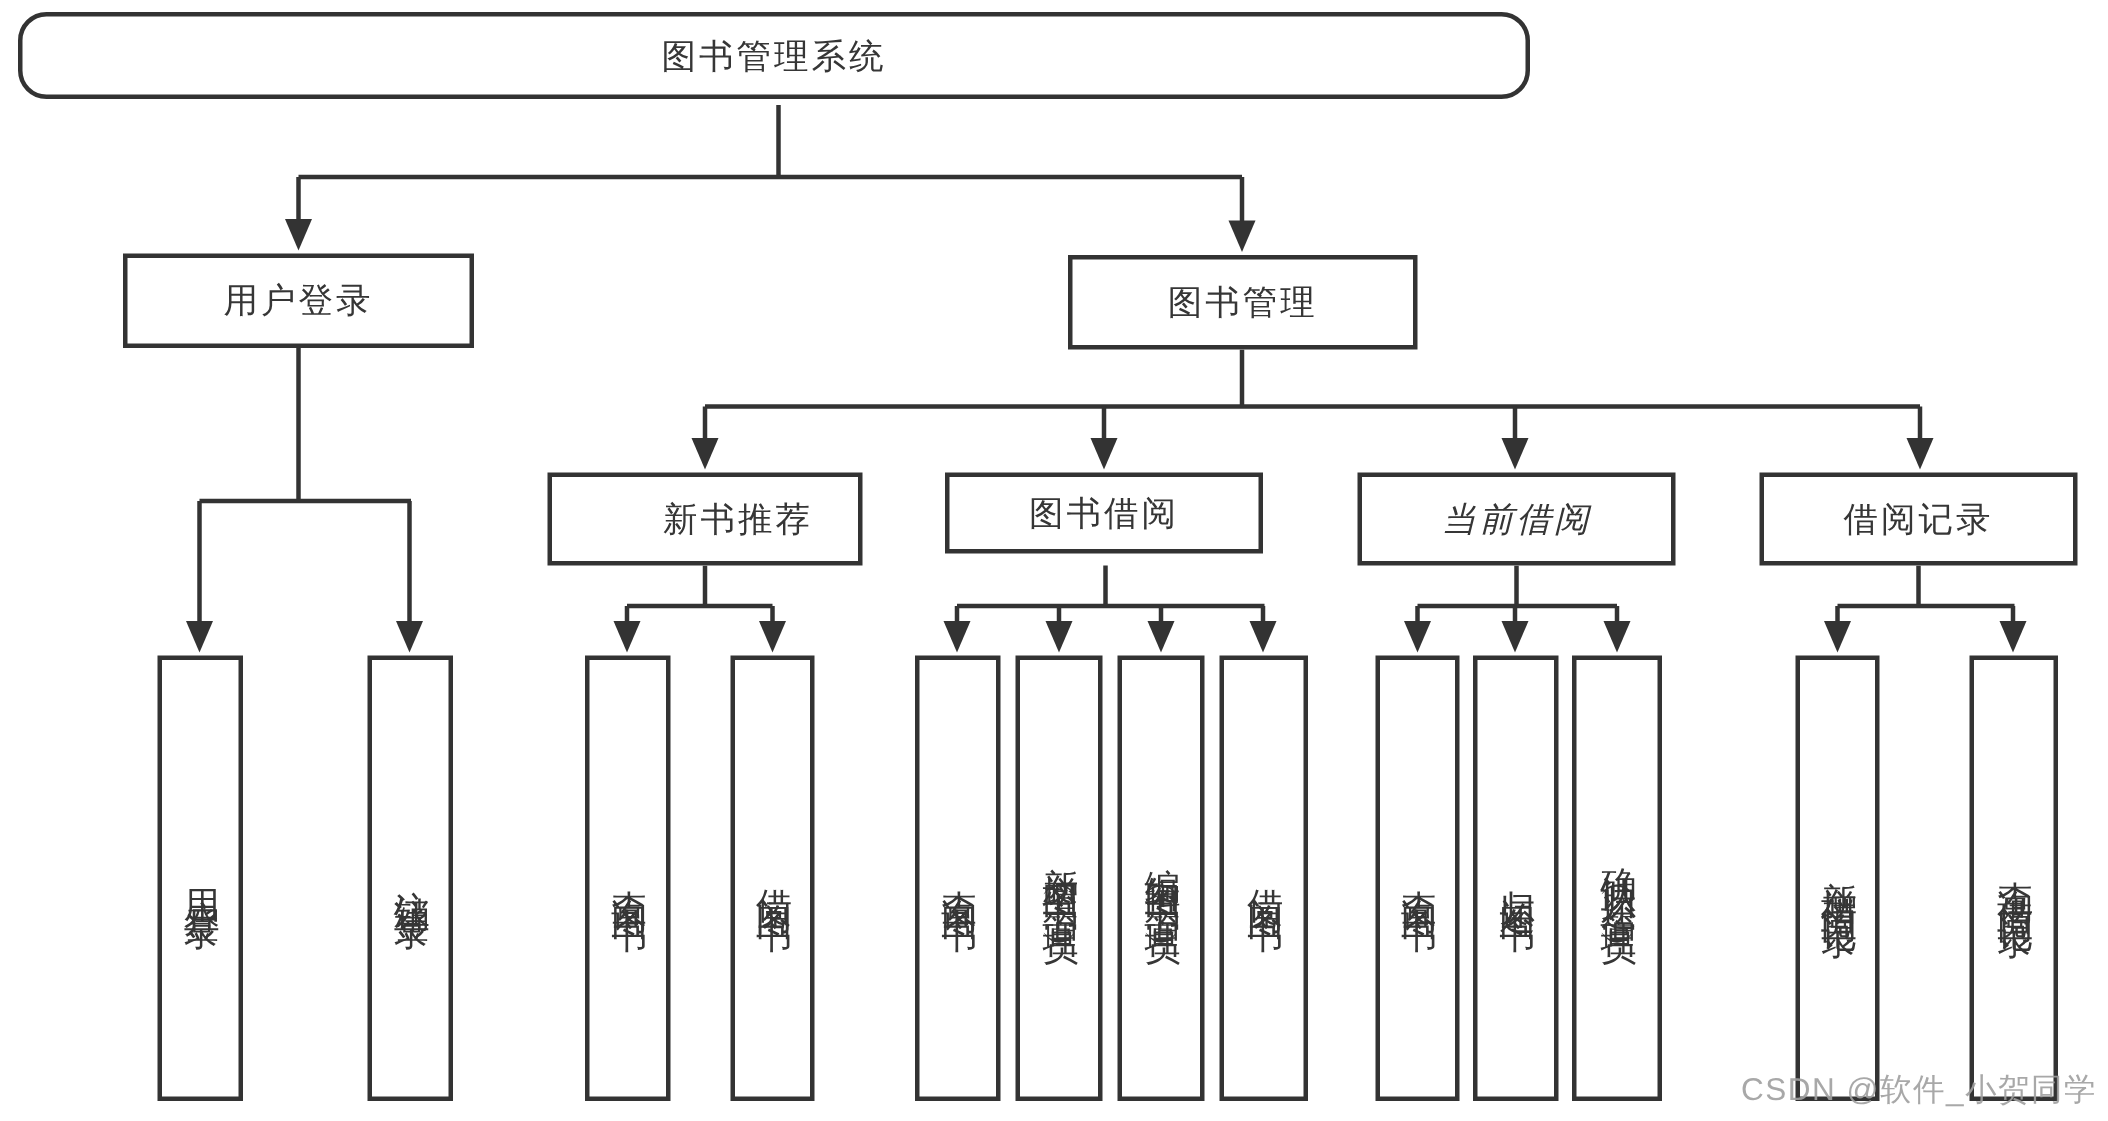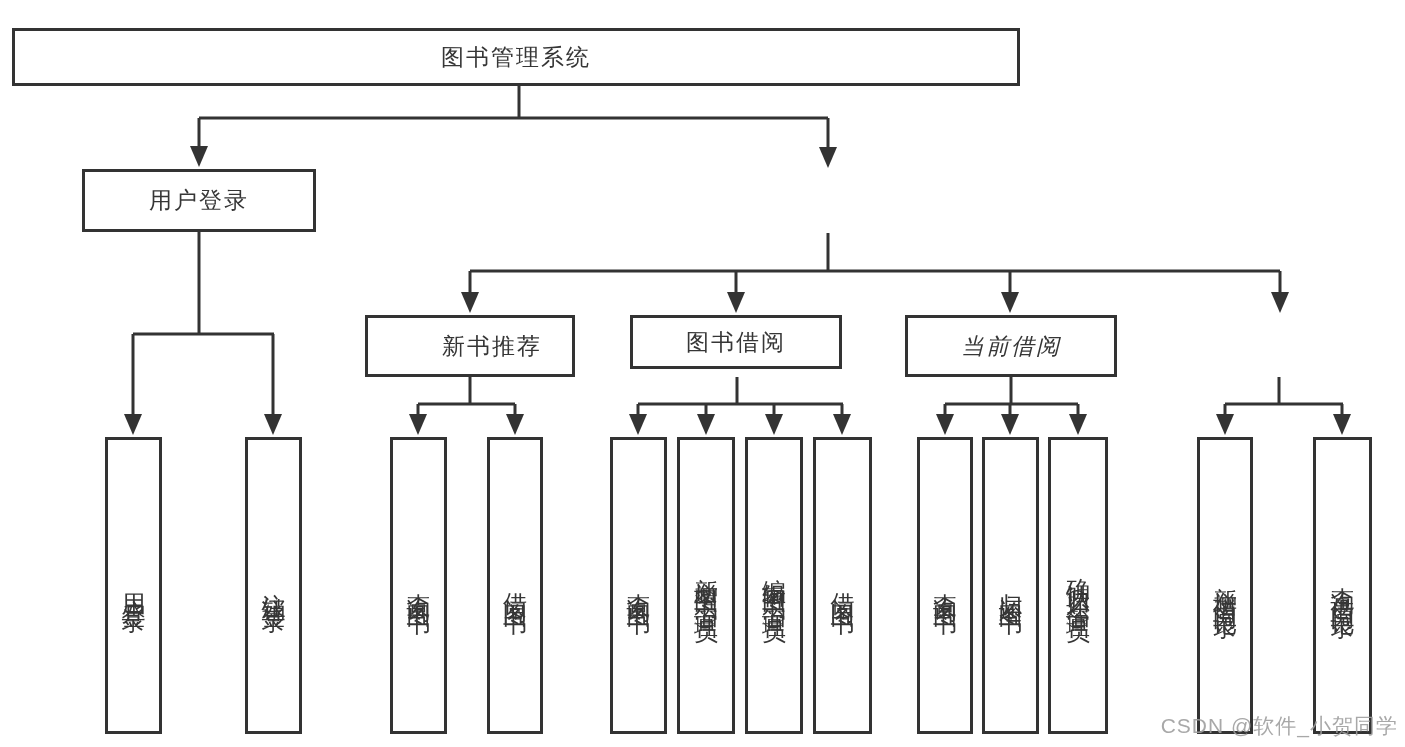--- a/index.html
+++ b/index.html
@@ -119,27 +119,29 @@
       <g>
         <line x1="1279" y1="377" x2="1279" y2="404" stroke="#333333" stroke-width="3"></line>
         <line x1="1225" y1="404" x2="1343" y2="404" stroke="#333333" stroke-width="3"></line>
         <line x1="1225" y1="404" x2="1225" y2="416" stroke="#333333" stroke-width="3"></line>
         <polygon points="1216,414 1234,414 1225,435" fill="#333333"></polygon>
         <line x1="1342" y1="404" x2="1342" y2="416" stroke="#333333" stroke-width="3"></line>
         <polygon points="1333,414 1351,414 1342,435" fill="#333333"></polygon>
       </g>
     </svg>
 
-  <div class="box hlabel" style="left:12px; top:28px; width:1008px; height:58px;">图书管理系统</div>
+  <div class="box hlabel" style="left:12px; top:8px; width:1008px; height:58px;border-radius:19px;">图书管理系统</div>
 
   <div class="box hlabel" style="left:82px; top:169px; width:234px; height:63px;">用户登录</div>
+  <div class="box hlabel" style="left:712px; top:170px; width:233px; height:63px;">图书管理</div>
 
   <div class="box hlabel" style="left:365px; top:315px; width:210px; height:62px;padding-left:44px;">新书推荐</div>
   <div class="box hlabel" style="left:630px; top:315px; width:212px; height:54px;">图书借阅</div>
   <div class="box hlabel" style="left:905px; top:315px; width:212px; height:62px;font-style:italic;">当前借阅</div>
+  <div class="box hlabel" style="left:1173px; top:315px; width:212px; height:62px;">借阅记录</div>
 
   <div class="box" style="left:105px; top:437px; width:57px; height:297px;">
     <span class="vlabel">用户登录</span>
   </div>
   <div class="box" style="left:245px; top:437px; width:57px; height:297px;">
     <span class="vlabel">注销登录</span>
   </div>
 
   <div class="box" style="left:390px; top:437px; width:57px; height:297px;">
     <span class="vlabel">查询图书</span>

